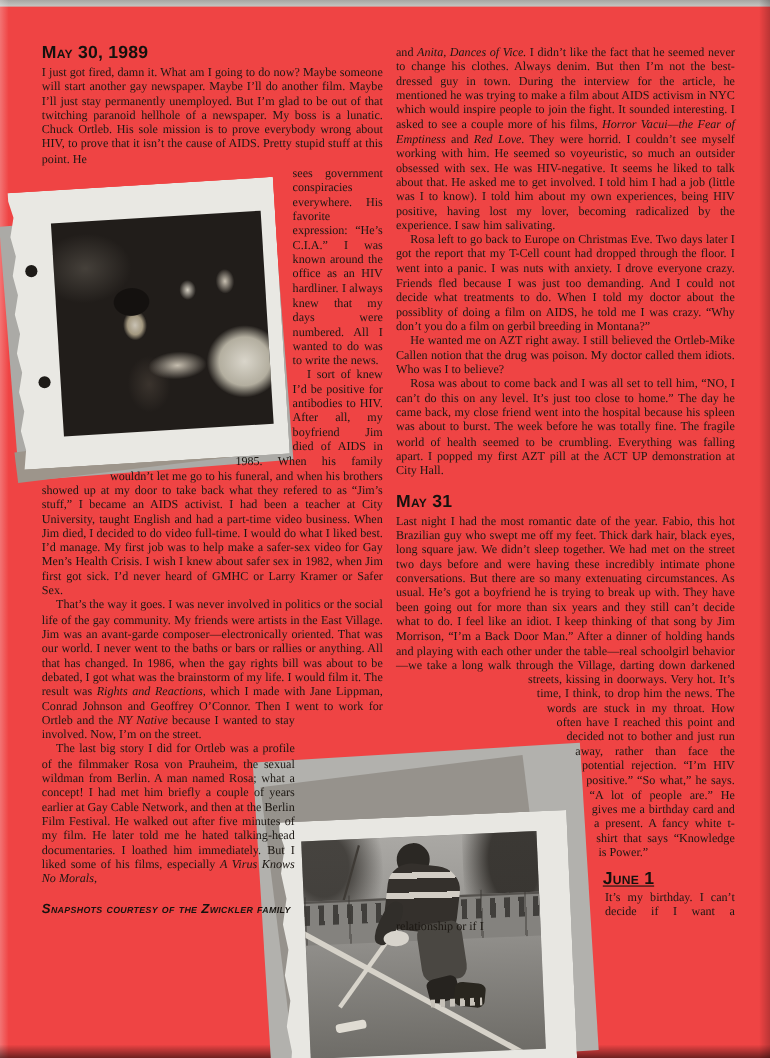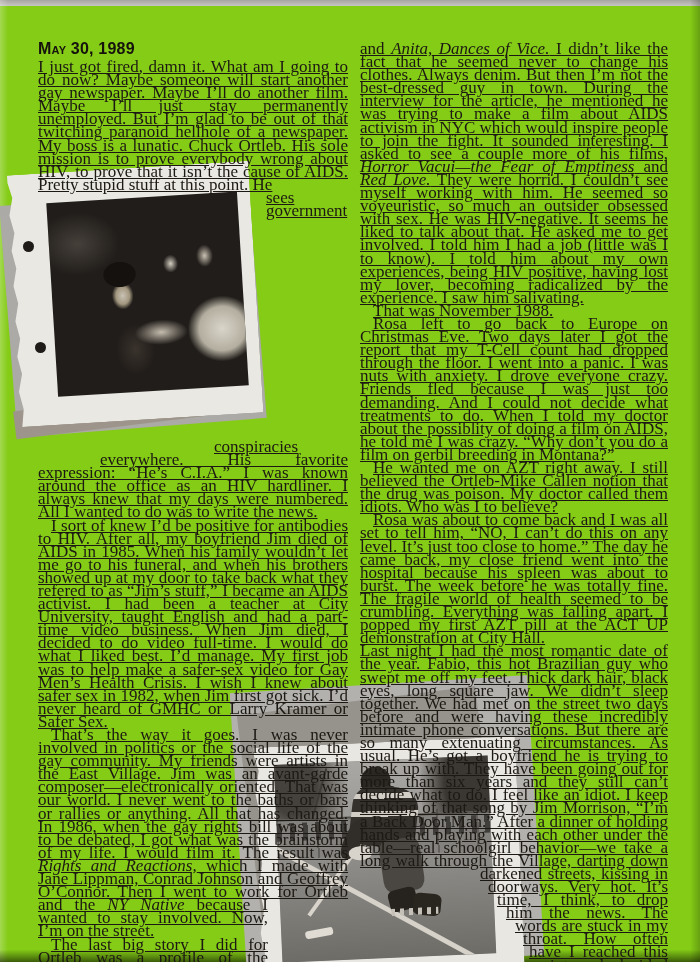--- a/index.html
+++ b/index.html
@@ -1,33 +1,33 @@
 <!DOCTYPE html>
 <html><head>
 <meta charset="utf-8">
 <style>
   html,body{margin:0;padding:0;background:#8a8987;}
   .page{
     position:relative;width:700px;height:962px;overflow:hidden;
-    background:#84cc16;
+    background:#ef4444;
     font-family:"Liberation Serif", serif;color:#1c1813;
   }
   .edge-top{position:absolute;top:0;left:0;right:0;height:6px;
     background:linear-gradient(#a6a5a2,#c7c6c3);}
   .edge-right{position:absolute;top:0;right:0;bottom:0;width:10px;
     background:linear-gradient(90deg,rgba(0,0,0,0),rgba(0,0,0,0.22));}
   .edge-bottom{position:absolute;left:0;right:0;bottom:0;height:12px;
     background:linear-gradient(rgba(0,0,0,0.02),rgba(0,0,0,0.55));}
   .edge-left{position:absolute;top:0;left:0;bottom:0;width:8px;
     background:linear-gradient(90deg,rgba(255,255,255,0.25),rgba(255,255,255,0));}
 
   .col{position:absolute;top:40px;z-index:5;}
   .col-left{left:38px;width:310px;}
   .col-right{left:360px;width:308px;top:42px;}
-  p{margin:0;font-size:17px;line-height:13.1px;text-align:justify;text-decoration:underline;}
+  p{margin:0;font-size:11px;line-height:13.1px;text-align:justify;}
   .ind{text-indent:13px;}
   .it{font-style:italic;}
   .date-head{
     font-family:"Liberation Sans", sans-serif;font-weight:bold;
     font-variant:small-caps;font-size:16px;letter-spacing:0.2px;
     margin:0 0 3px 0;line-height:17px;color:#15120e;
   }
   .h-may31{margin:13px 0 3px 0;}
   .h-june1{margin:9px 0 2px 0;text-decoration:underline;}
   .caption{
@@ -158,24 +158,24 @@
     <p>I just got fired, damn it. What am I going to do now? Maybe someone will start another gay newspaper. Maybe I’ll do another film. Maybe I’ll just stay permanently unemployed. But I’m glad to be out of that twitching paranoid hellhole of a newspaper. My boss is a lunatic. Chuck Ortleb. His sole mission is to prove everybody wrong about HIV, to prove that it isn’t the cause of AIDS. Pretty stupid stuff at this point. He</p>
     <p><span class="fl" style="width:228px;height:249px;"></span><span class="fl" style="width:176px;height:13.1px;"></span><span class="fl" style="width:62px;height:13.1px;"></span><span>sees government conspiracies everywhere. His favorite expression: “He’s C.I.A.” I was known around the office as an HIV hardliner. I always knew that my days were numbered. All I wanted to do was to write the news.</span></p>
     <p class="ind">I sort of knew I’d be positive for antibodies to HIV. After all, my boyfriend Jim died of AIDS in 1985. When his family wouldn’t let me go to his funeral, and when his brothers showed up at my door to take back what they refered to as “Jim’s stuff,” I became an AIDS activist. I had been a teacher at City University, taught English and had a part-time video business. When Jim died, I decided to do video full-time. I would do what I liked best. I’d manage. My first job was to help make a safer-sex video for Gay Men’s Health Crisis. I wish I knew about safer sex in 1982, when Jim first got sick. I’d never heard of GMHC or Larry Kramer or Safer Sex.</p>
     <p class="ind"><span>That’s the way it goes. I was never involved in politics or the social life of the gay community. My friends were artists in the East Village. Jim was an avant-garde composer—electronically oriented. That was our world. I never went to the baths or bars or rallies or anything. All that has changed. In 1986, when the gay rights bill was about to be debated, I got what was the brainstorm of my life. I would film it. The result was </span><span class="it">Rights and Reactions,</span><span> which I made with Jane Lippman, Conrad Johnson and Geoffrey O’Connor. Then I went to work for Ortleb and the </span><span class="it">NY Native</span><span class="fr" style="width:80px;height:252px;"></span><span> because I wanted to stay involved. Now, I’m on the street.</span></p>
     <p class="ind"><span>The last big story I did for Ortleb was a profile of the filmmaker Rosa von Prauheim, the sexual wildman from Berlin. A man named Rosa; what a concept! I had met him briefly a couple of years earlier at Gay Cable Network, and then at the Berlin Film Festival. He walked out after five minutes of my film. He later told me he hated talking-head documentaries. I loathed him immediately. But I liked some of his films, especially </span><span class="it">A Virus Knows No Morals,</span></p>
     <div class="caption">Snapshots courtesy of the Zwickler family</div>
   </div>
 
   <div class="col col-right">
     <p><span>and </span><span class="it">Anita, Dances of Vice.</span><span> I didn’t like the fact that he seemed never to change his clothes. Always denim. But then I’m not the best-dressed guy in town. During the interview for the article, he mentioned he was trying to make a film about AIDS activism in NYC which would inspire people to join the fight. It sounded interesting. I asked to see a couple more of his films, </span><span class="it">Horror Vacui—the Fear of Emptiness</span><span> and </span><span class="it">Red Love.</span><span> They were horrid. I couldn’t see myself working with him. He seemed so voyeuristic, so much an outsider obsessed with sex. He was HIV-negative. It seems he liked to talk about that. He asked me to get involved. I told him I had a job (little was I to know). I told him about my own experiences, being HIV positive, having lost my lover, becoming radicalized by the experience. I saw him salivating.</span></p>
-    <p class="ind">That was November 1988.</p>
     <p class="ind">Rosa left to go back to Europe on Christmas Eve. Two days later I got the report that my T-Cell count had dropped through the floor. I went into a panic. I was nuts with anxiety. I drove everyone crazy. Friends fled because I was just too demanding. And I could not decide what treatments to do. When I told my doctor about the possiblity of doing a film on AIDS, he told me I was crazy. “Why don’t you do a film on gerbil breeding in Montana?”</p>
     <p class="ind">He wanted me on AZT right away. I still believed the Ortleb-Mike Callen notion that the drug was poison. My doctor called them idiots. Who was I to believe?</p>
     <p class="ind">Rosa was about to come back and I was all set to tell him, “NO, I can’t do this on any level. It’s just too close to home.” The day he came back, my close friend went into the hospital because his spleen was about to burst. The week before he was totally fine. The fragile world of health seemed to be crumbling. Everything was falling apart. I popped my first AZT pill at the ACT UP demonstration at City Hall.</p>
+    <h2 class="date-head h-may31">May 31</h2>
     <p><span>Last night I had the most romantic date of the year. Fabio, this hot Brazilian guy who swept me off my feet. Thick dark hair, black eyes, long square jaw. We didn’t sleep together. We had met on the street two days before and were having these incredibly intimate phone conversations. But there are so many extenuating circumstances. As usual. He’s got a boyfriend he is trying to break up with. They have been going out for more than six years and they still can’t decide what to do. I feel like an idiot. I keep thinking of that song by Jim Morrison, “I’m a Back Door Man.” After a dinner of holding hands and playing with each other under the table—real schoolgirl behavior—we take a long walk through the Village,</span>
       <span class="fl" style="width:120px;height:13.1px;"></span><span class="fl" style="width:128px;height:13.1px;"></span><span class="fl" style="width:137px;height:13.1px;"></span><span class="fl" style="width:146px;height:13.1px;"></span><span class="fl" style="width:155px;height:13.1px;"></span><span class="fl" style="width:163px;height:13.1px;"></span><span class="fl" style="width:169px;height:13.1px;"></span><span class="fl" style="width:173px;height:13.1px;"></span><span class="fl" style="width:176px;height:13.1px;"></span><span class="fl" style="width:178px;height:13.1px;"></span><span class="fl" style="width:180px;height:13.1px;"></span><span class="fl" style="width:182px;height:13.1px;"></span><span class="fl" style="width:184px;height:20px;"></span><span class="fl" style="width:186px;height:13.1px;"></span><span class="fl" style="width:188px;height:13.1px;"></span><span class="fl" style="width:190px;height:13.1px;"></span><span>darting down darkened streets, kissing in doorways. Very hot. It’s time, I think, to drop him the news. The words are stuck in my throat. How often have I reached this point and decided not to bother and just run away, rather than face the potential rejection. “I’m HIV positive.” “So what,” he says. “A lot of people are.” He gives me a birthday card and a present. A fancy white t-shirt that says “Knowledge is Power.”</span></p>
     <h2 class="date-head h-june1">June 1</h2>
     <p>It’s my birthday. I can’t decide if I want a relationship or if I</p>
   </div>
 
   <div class="edge-right"></div>
   <div class="edge-bottom"></div>
 </div>
 

